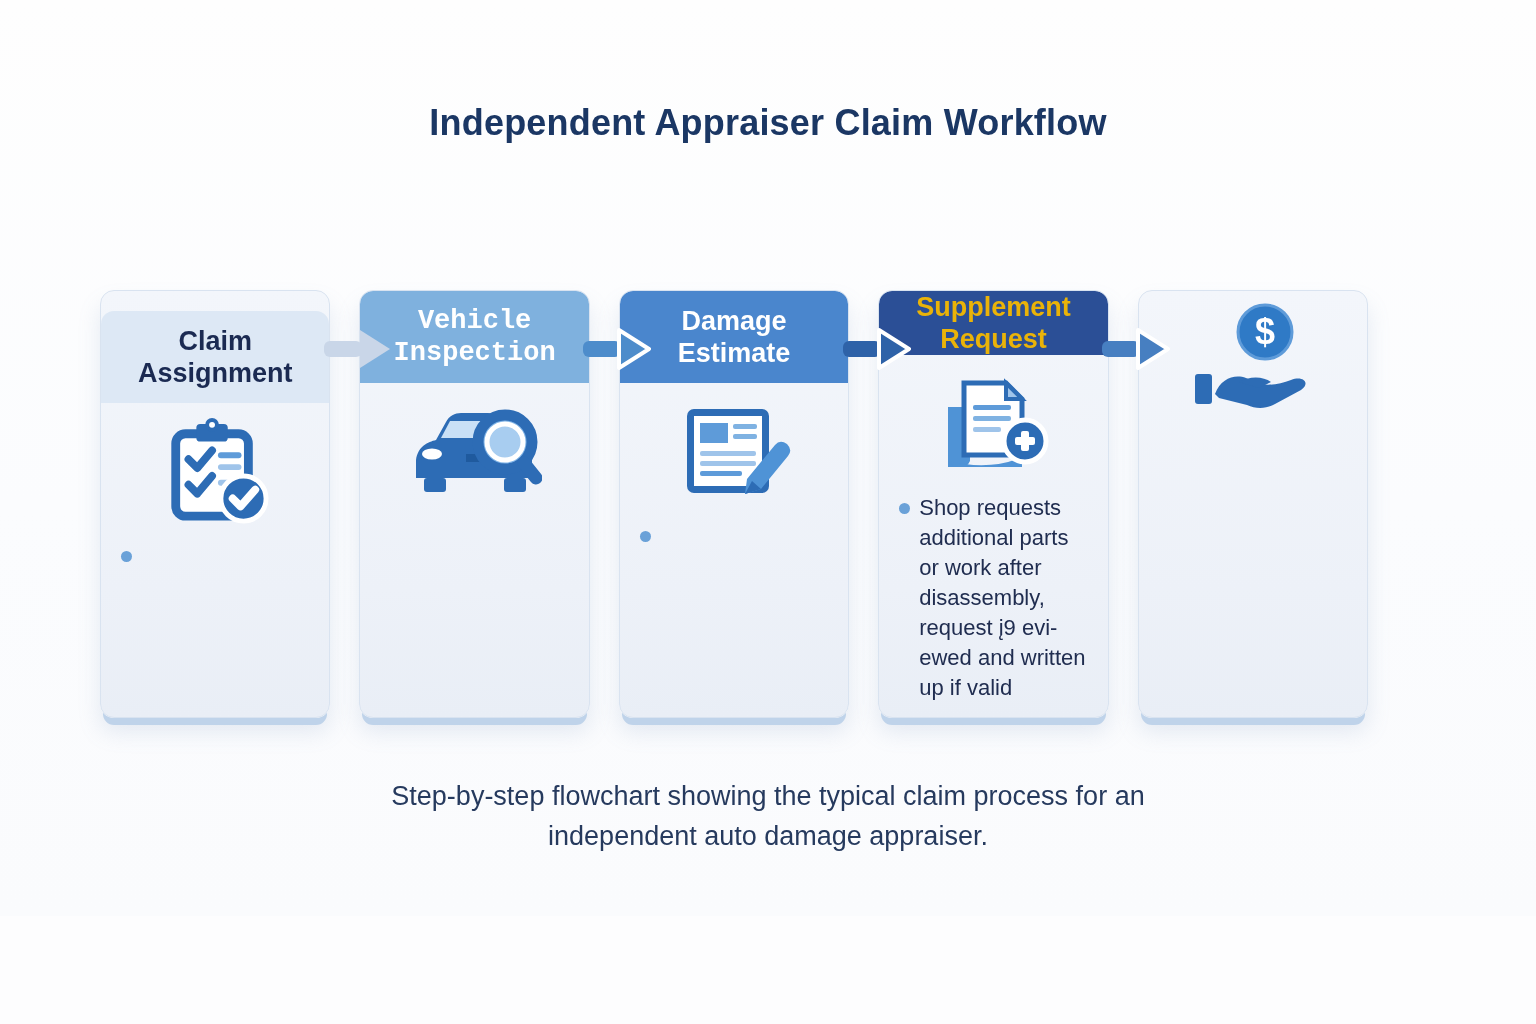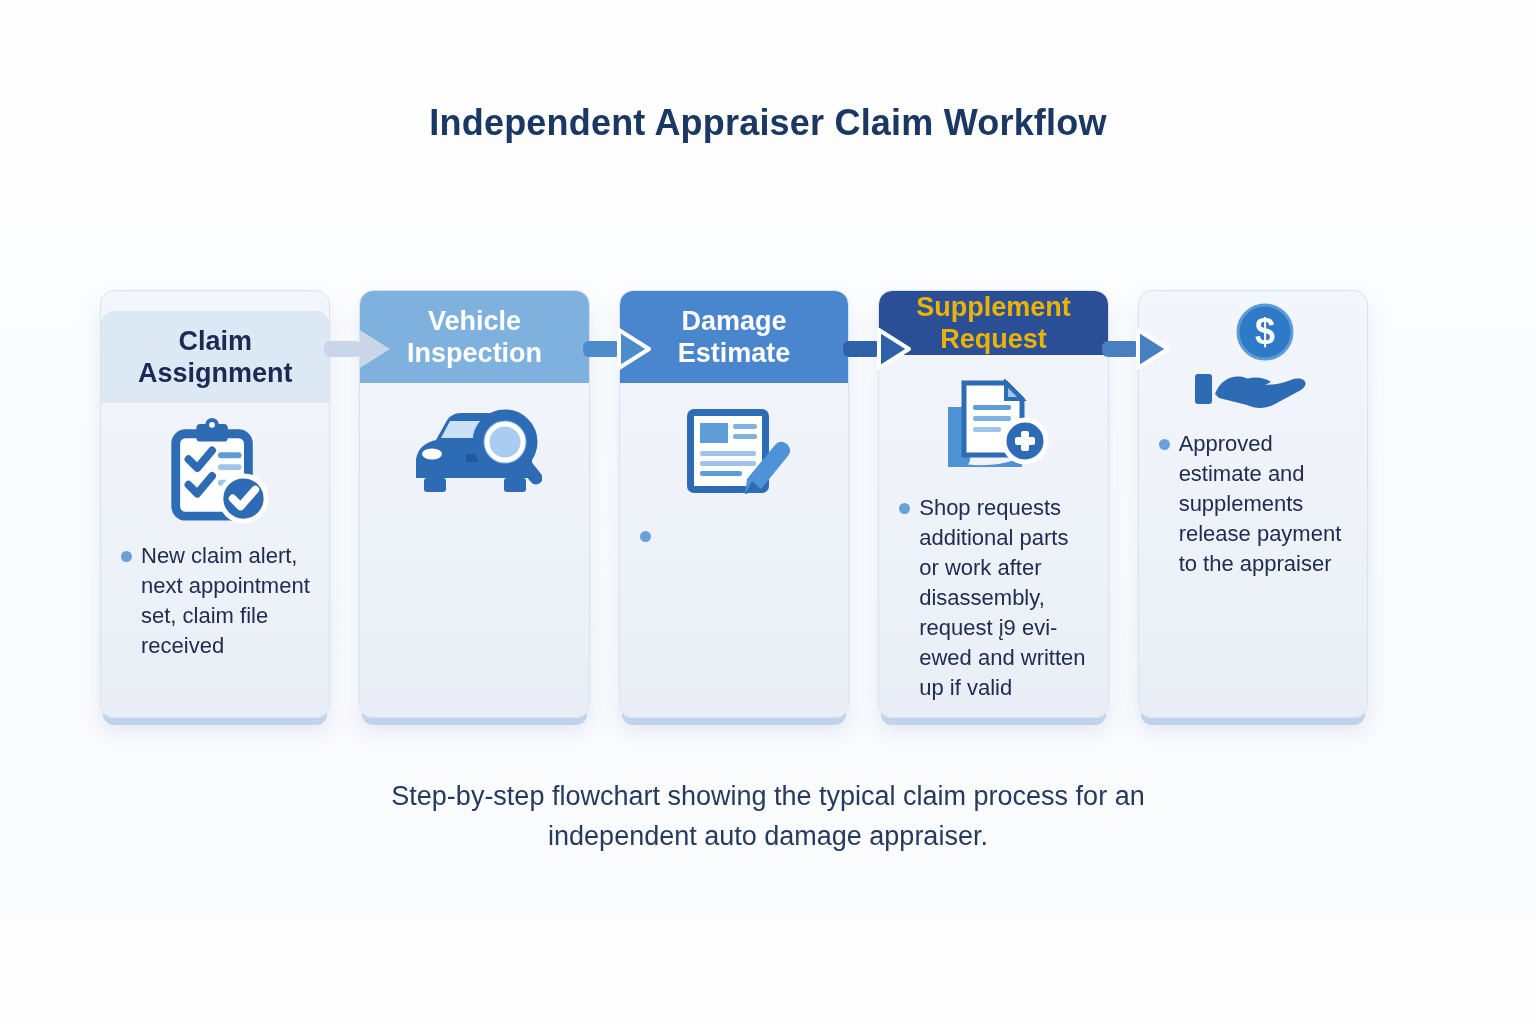--- a/index.html
+++ b/index.html
@@ -63,27 +63,26 @@
             <rect x="63" y="35" width="24" height="6" rx="3" fill="#5e9bd9"></rect>
             <rect x="63" y="47" width="24" height="6" rx="3" fill="#9fc4ea"></rect>
             <path d="M33 68 l9 9 15-18" fill="none" stroke="#2d6cb5" stroke-width="8" stroke-linecap="round" stroke-linejoin="round"></path>
             <rect x="63" y="63" width="18" height="6" rx="3" fill="#9fc4ea"></rect>
             <circle cx="89" cy="82" r="23" fill="#2d6cb5" stroke="#ffffff" stroke-width="5"></circle>
             <path d="M78 82 l8 8 15-17" fill="none" stroke="#ffffff" stroke-width="8" stroke-linecap="round" stroke-linejoin="round"></path>
           </svg>
         </div>
         <div class="bullet">
           <span class="dot"></span>
-          <span class="bullet-text">New claim alert, next appointment set, claim file received</span>
         </div>
       </div>
     </div>
 
     <div class="card">
-      <div class="card-header" style="background: rgb(127, 177, 222); color: rgb(255, 255, 255);">
+      <div class="card-header" style="background: rgb(127, 177, 222); color: rgb(255, 255, 255); font-family: Liberation Mono, monospace;">
         <span>Vehicle Inspection</span>
       </div>
       <div class="card-body">
         <div class="icon-box">
           <svg class="ic" width="134" height="104" viewBox="0 0 134 104">
             <path d="M8 60 C10 46 20 42 28 40 L38 22 C41 16 47 13 53 13 H80 C88 13 93 17 97 24 L105 40 C117 42 123 48 124 60 L124 78 H8 Z" fill="#2d6cb5"></path>
             <path d="M42 21 H78 L87 38 H33 Z" fill="#c9e0f6"></path>
             <ellipse cx="24" cy="54" rx="10" ry="5.5" fill="#ffffff"></ellipse>
             <path d="M58 54 h48 v8 h-48 z" fill="#1f5a9e"></path>
             <rect x="16" y="78" width="22" height="14" rx="3" fill="#2d6cb5"></rect>
@@ -152,24 +151,20 @@
         <div class="icon-box">
           <svg class="ic" width="128" height="116" viewBox="0 0 128 116">
             <circle cx="76" cy="30" r="27" fill="#2f7ac6"></circle>
             <circle cx="76" cy="30" r="27" fill="none" stroke="#5e9bd9" stroke-width="3"></circle>
             <text x="76" y="42" text-anchor="middle" font-family="Liberation Sans, sans-serif" font-size="36" font-weight="bold" fill="#ffffff">$</text>
             <rect x="6" y="72" width="17" height="30" rx="3" fill="#2d6cb5"></rect>
             <path d="M26 92 C32 76 46 72 57 76 L72 82 C80 84 92 82 102 78 C114 73 122 81 112 88 L86 102 C77 107 67 107 58 103 L30 96 Z" fill="#2d6cb5"></path>
             <path d="M50 80 C60 74 74 74 82 80 L70 86 Z" fill="#2d6cb5"></path>
           </svg>
         </div>
-        <div class="bullet">
-          <span class="dot"></span>
-          <span class="bullet-text">Approved estimate and supplements release payment to the appraiser</span>
-        </div>
       </div>
     </div>
 
     <svg class="arrow" style="left: 224px; color: rgb(201, 214, 232);" viewBox="0 0 68 46">
       <rect class="shaft" x="0" y="15" width="38" height="16" rx="6"></rect>
       <polygon class="head" points="36,4 66,23 36,42"></polygon>
     </svg>
     <svg class="arrow outlined" style="left: 483px; color: rgb(77, 140, 203);" viewBox="0 0 68 46">
       <rect class="shaft" x="0" y="15" width="38" height="16" rx="6"></rect>
       <polygon class="head" points="36,4 66,23 36,42"></polygon>

